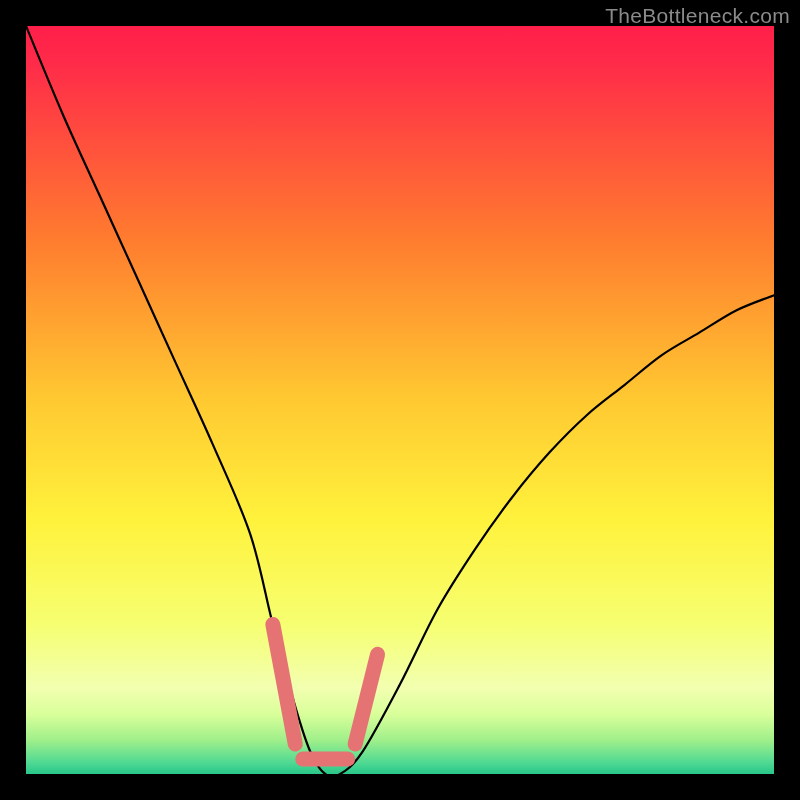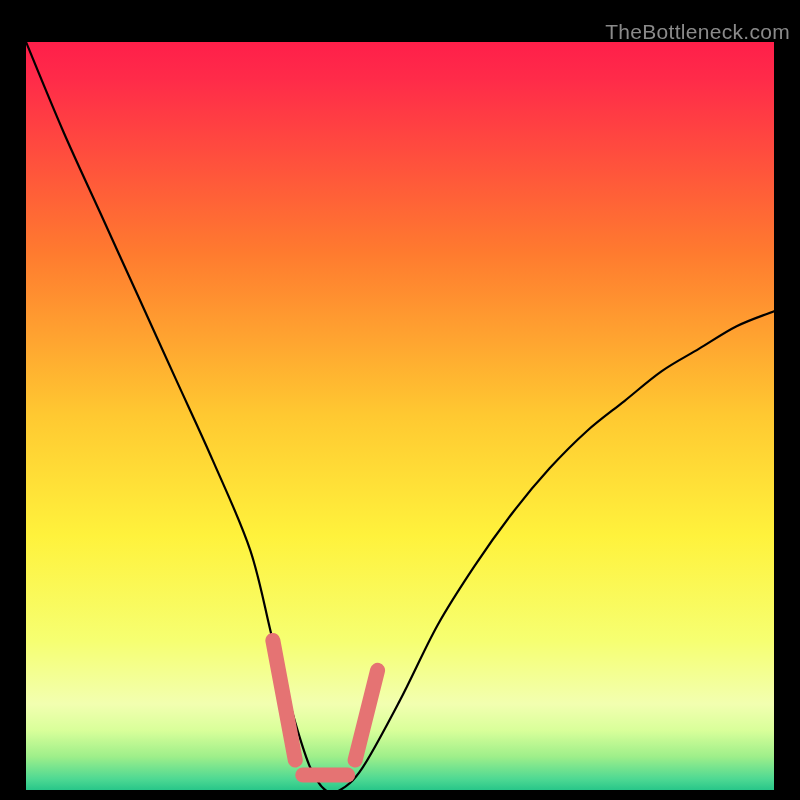--- a/index.html
+++ b/index.html
@@ -6,21 +6,21 @@
     margin: 0;
     padding: 0;
     width: 800px;
     height: 800px;
     background: #000;
     overflow: hidden;
     font-family: Arial, Helvetica, sans-serif;
   }
   .frame {
     position: absolute;
-    top: 16px;
+    top: 0;
     left: 0;
     width: 800px;
     height: 564px;
     background: #000;
   }
   .watermark {
     position: absolute;
     top: 4px;
     right: 10px;
     color: #8a8a8a;

